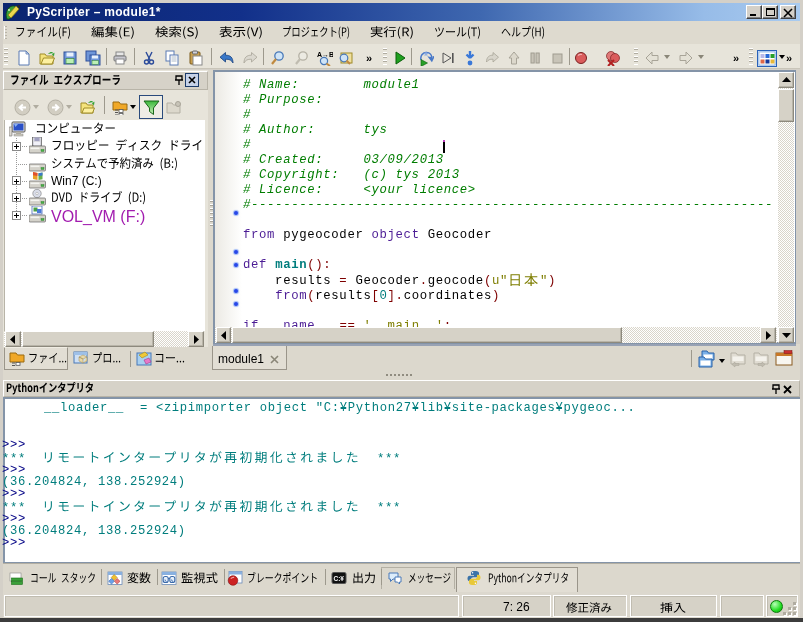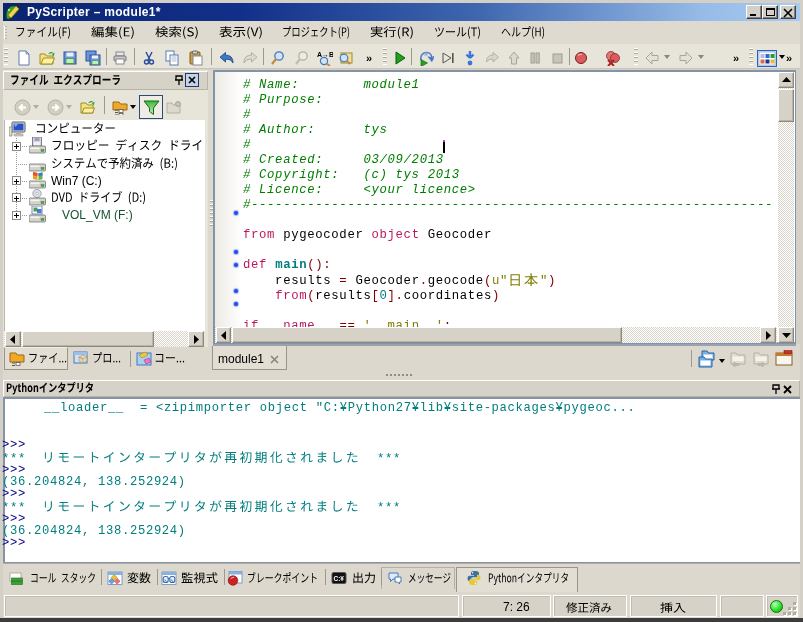--- a/index.html
+++ b/index.html
@@ -304,21 +304,21 @@
     <rect x="4.5" y="1.5" width="4" height="4" fill="#48a048"></rect>
     <rect x="8" y="3" width="4.5" height="4" fill="#4878d8"></rect>
     <rect x="0" y="9" width="16.5" height="7" rx="1" fill="#d4d2ca" stroke="#666" stroke-width=".7"></rect>
     <rect x="1.5" y="10.5" width="9" height="1.6" fill="#f4f4f0"></rect>
     <rect x="12" y="12.5" width="3" height="2" fill="#48b048" stroke="#2a7a2a" stroke-width=".4"></rect>
   </svg>
 <div class="ab" style="left:16px;top:215px;width:12px;height:1px;background-image:repeating-linear-gradient(to right,#9a9a9a 0,#9a9a9a 1px,transparent 1px,transparent 2px)"></div>
 <div class="ab" style="left:12px;top:211px;width:9px;height:9px;background:#fff;border:1px solid #8a8a8a"></div>
 <div class="ab" style="left:14px;top:215px;width:5px;height:1px;background:#000"></div>
 <div class="ab" style="left:16px;top:213px;width:1px;height:5px;background:#000"></div>
-<div class="ab" style="left:62px;top:208px;font-size:12px;color:#14532d">VOL_VM (F:)</div>
+<div class="ab" style="left:51px;top:208px;font-size:16px;color:#a21caf">VOL_VM (F:)</div>
 <div class="ab" style="left:205px;top:120px;width:10px;height:211px;background:#e7e4da"></div>
 <div class="ab" style="left:4px;top:331px;width:200px;height:16px;background-color:#d9d5ca;background-image:linear-gradient(45deg,#fff 25%,transparent 25%,transparent 75%,#fff 75%),linear-gradient(45deg,#fff 25%,transparent 25%,transparent 75%,#fff 75%);background-size:2px 2px;background-position:0 0,1px 1px"></div>
 <div class="ab" style="left:5px;top:331px;width:16px;height:16px;background:#d6d2c7;border:1px solid;border-color:#fff #8d897d #8d897d #fff;box-shadow:inset -1px -1px 0 #b8b4a8"><svg width="14" height="14">
       <path d="M9 3 L4 7.5 L9 12 Z" fill="#000"></path>
     </svg></div>
 <div class="ab" style="left:188px;top:331px;width:16px;height:16px;background:#d6d2c7;border:1px solid;border-color:#fff #8d897d #8d897d #fff;box-shadow:inset -1px -1px 0 #b8b4a8"><svg width="14" height="14">
       <path d="M5 3 L10 7.5 L5 12 Z" fill="#000"></path>
     </svg></div>
 <div class="ab" style="left:22px;top:331px;width:132px;height:16px;background:#d6d2c7;border:1px solid;border-color:#fff #8d897d #8d897d #fff;box-shadow:inset -1px -1px 0 #b8b4a8"></div>
 <div class="ab" style="left:3px;top:347px;width:205px;height:25px;background:#dcd8cd"></div>
@@ -352,21 +352,21 @@
 <div class="ab" style="left:210px;top:200px;width:3px;height:28px;background-image:repeating-linear-gradient(#fff 0,#fff 1px,#a8a49a 1px,#a8a49a 2px,transparent 2px,transparent 4px)"></div>
 <div class="ab" style="left:213px;top:70px;width:583px;height:274px;background:#fff;border:2px solid #8494a8;border-right:1px solid #8494a8"></div>
 <div class="ab" style="left:215px;top:72px;width:27px;height:270px;background:linear-gradient(to right,#eceae4,#fdfdfc 90%,#fff)"></div>
 <div class="ab" style="left:233.5px;top:210.9px;width:4.5px;height:4.5px;border-radius:50%;background:#2847e8;box-shadow:0 0 1px 1px #9db8f5"></div>
 <div class="ab" style="left:233.5px;top:249.8px;width:4.5px;height:4.5px;border-radius:50%;background:#2847e8;box-shadow:0 0 1px 1px #9db8f5"></div>
 <div class="ab" style="left:233.5px;top:262.7px;width:4.5px;height:4.5px;border-radius:50%;background:#2847e8;box-shadow:0 0 1px 1px #9db8f5"></div>
 <div class="ab" style="left:233.5px;top:288.7px;width:4.5px;height:4.5px;border-radius:50%;background:#2847e8;box-shadow:0 0 1px 1px #9db8f5"></div>
 <div class="ab" style="left:233.5px;top:301.6px;width:4.5px;height:4.5px;border-radius:50%;background:#2847e8;box-shadow:0 0 1px 1px #9db8f5"></div>
 <style>
 .c{color:#007d00;font-style:italic}
-.k{color:#be185d}
+.k{color:#4c1d95}
 .o{color:#7e0000}
 .s{color:#7e7e00}
 .n{color:#007d7d}
 .t{color:#007d7d;font-weight:bold}
 #code{font-family:"Liberation Mono",monospace;font-size:12.3px;letter-spacing:.65px;line-height:15px;white-space:pre;color:#000}
 </style>
 <div id="code" class="ab" style="left:243px;top:77.5px;width:531px;height:264px;overflow:hidden"><span class="c"># Name:        module1
 # Purpose:
 #
 # Author:      tys

